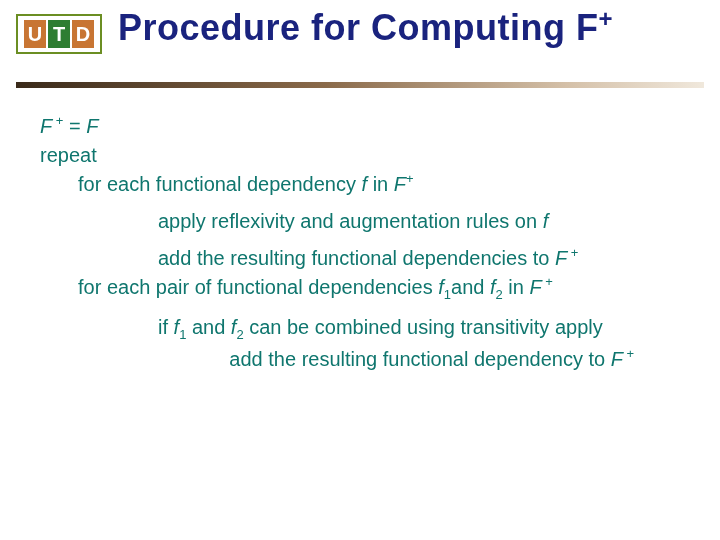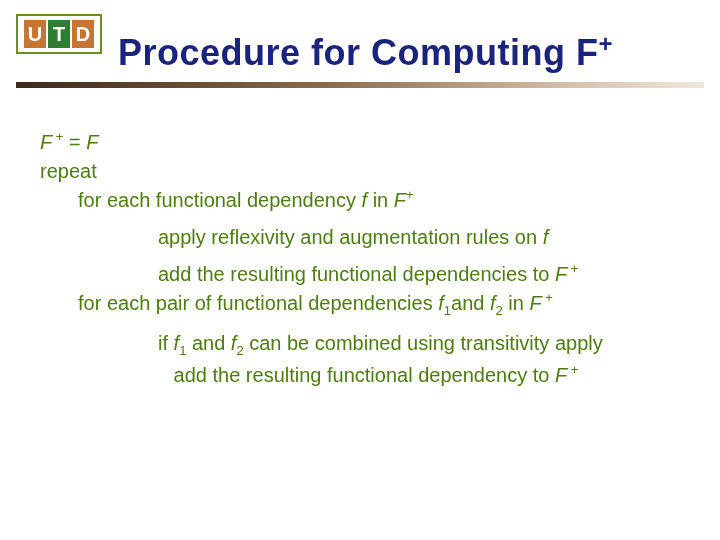--- a/index.html
+++ b/index.html
@@ -36,56 +36,56 @@
     justify-content: center;
     font-weight: bold;
     font-size: 20px;
     color: #fff;
   }
   .logo-u { background: #c87533; }
   .logo-t { background: #2e7d32; color: #fff; }
   .logo-d { background: #c87533; }
   .title {
     position: absolute;
-    top: 30px;
+    top: 5px;
     left: 118px;
     font-size: 36px;
     font-weight: bold;
     color: #1a237e;
     letter-spacing: 0.5px;
   }
   .title sup {
     font-size: 24px;
     vertical-align: super;
   }
   .divider {
     position: absolute;
     top: 82px;
     left: 16px;
     right: 16px;
     height: 6px;
     background: linear-gradient(to right, #3a2a1a 0%, #8a6a4a 45%, #d4c0a8 80%, #f0e8dc 100%);
   }
   .content {
     position: absolute;
-    top: 128px;
+    top: 112px;
     left: 40px;
     right: 30px;
     font-size: 20px;
-    color: #4d7c0f;
+    color: #0f766e;
     line-height: 1.45;
   }
   .italic { font-style: italic; }
   .bold { font-weight: normal; }
   .sup { font-size: 13px; vertical-align: super; }
   .sub { font-size: 13px; vertical-align: sub; }
   .line { white-space: pre; }
   .ind1 { padding-left: 38px; }
   .ind2 { padding-left: 118px; margin-top: 8px; }
-  .ind2b { padding-left: 128px; }
+  .ind2b { padding-left: 128px; text-align: center; }
 </style>
 </head>
 <body>
 
 <div class="logo">
   <div class="logo-inner">
     <div class="logo-letter logo-u">U</div>
     <div class="logo-letter logo-t">T</div>
     <div class="logo-letter logo-d">D</div>
   </div>

